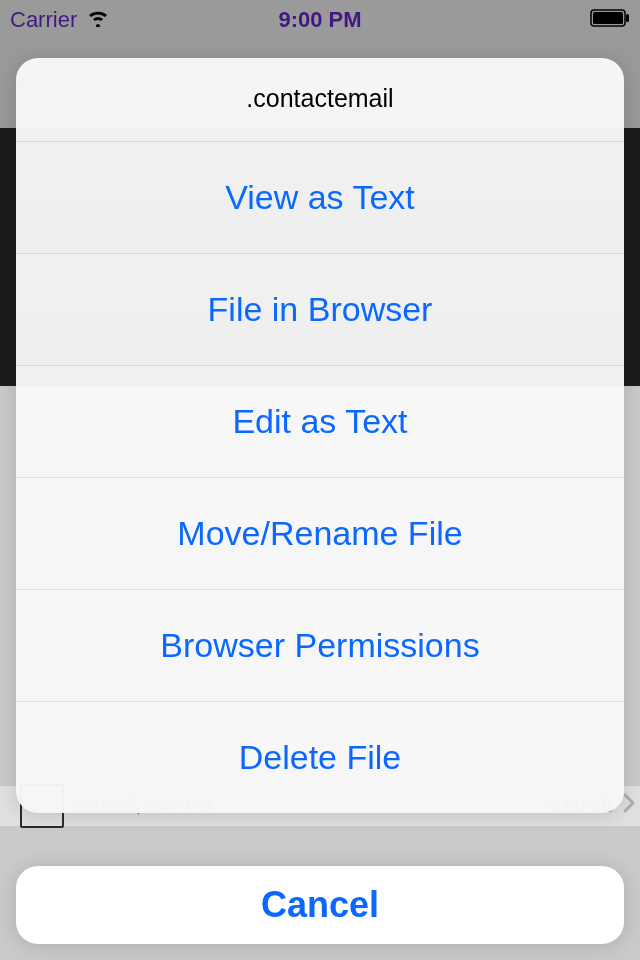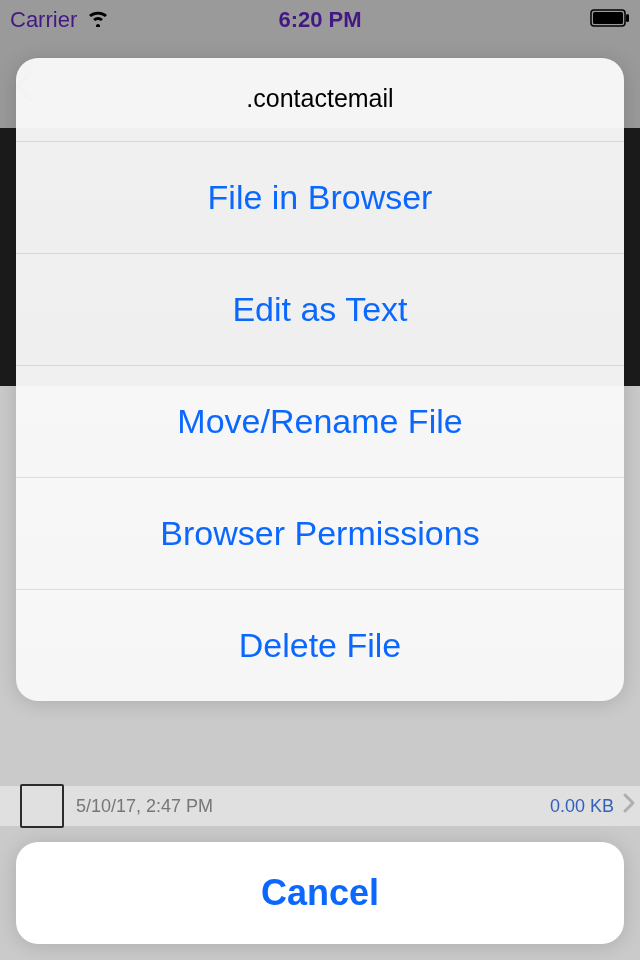--- a/index.html
+++ b/index.html
@@ -146,21 +146,21 @@
       background: linear-gradient(to bottom, rgba(255,255,255,0), rgba(0,0,0,0.005));
     }
     .sheet-item:last-child {
       border-bottom: none;
     }
     .cancel-button {
       position: absolute;
       left: 16px;
       right: 16px;
       bottom: 16px;
-      height: 102px;
+      height: 78px;
       background: #ffffff;
       border-radius: 22px;
       display: flex;
       align-items: center;
       justify-content: center;
       color: #0b68ff;
       font-size: 36px;
       font-weight: 600;
       cursor: pointer;
       box-shadow: 0 2px 20px rgba(0,0,0,0.15);
@@ -175,21 +175,21 @@
 
   <div class="status-bar">
     <div class="status-left">
       <span>Carrier</span>
       <span class="wifi-icon">
         <svg width="26" height="20" viewBox="0 0 26 20">
           <path d="M13 17 a2 2 0 1 0 0.001 0 Z M8 12 a8 8 0 0 1 10 0 l-2 2 a5 5 0 0 0 -6 0 Z M4 8 a14 14 0 0 1 18 0 l-2 2 a11 11 0 0 0 -14 0 Z" fill="#000"></path>
         </svg>
       </span>
     </div>
-    <div class="status-center">6:20 PM</div>
+    <div class="status-center">9:00 PM</div>
     <div class="status-right">
       <span class="battery-icon">
         <svg width="40" height="18" viewBox="0 0 40 18">
           <rect x="1" y="1" width="34" height="16" rx="3" fill="none" stroke="#000" stroke-width="1.5"></rect>
           <rect x="3" y="3" width="30" height="12" rx="1.5" fill="#000"></rect>
           <rect x="36" y="5" width="3" height="8" rx="1.5" fill="#000"></rect>
         </svg>
       </span>
     </div>
   </div>
@@ -209,20 +209,21 @@
         <polyline points="3,3 11,11 3,19" fill="none" stroke="#c7c7cc" stroke-width="3" stroke-linecap="round" stroke-linejoin="round"></polyline>
       </svg>
     </span>
   </div>
 </div>
 
 <div class="overlay"></div>
 
 <div class="action-sheet">
   <div class="sheet-title">.contactemail</div>
+  <div class="sheet-item">View as Text</div>
   <div class="sheet-item">File in Browser</div>
   <div class="sheet-item">Edit as Text</div>
   <div class="sheet-item">Move/Rename File</div>
   <div class="sheet-item">Browser Permissions</div>
   <div class="sheet-item">Delete File</div>
 </div>
 
 <div class="cancel-button">Cancel</div>
 
 </body></html>

